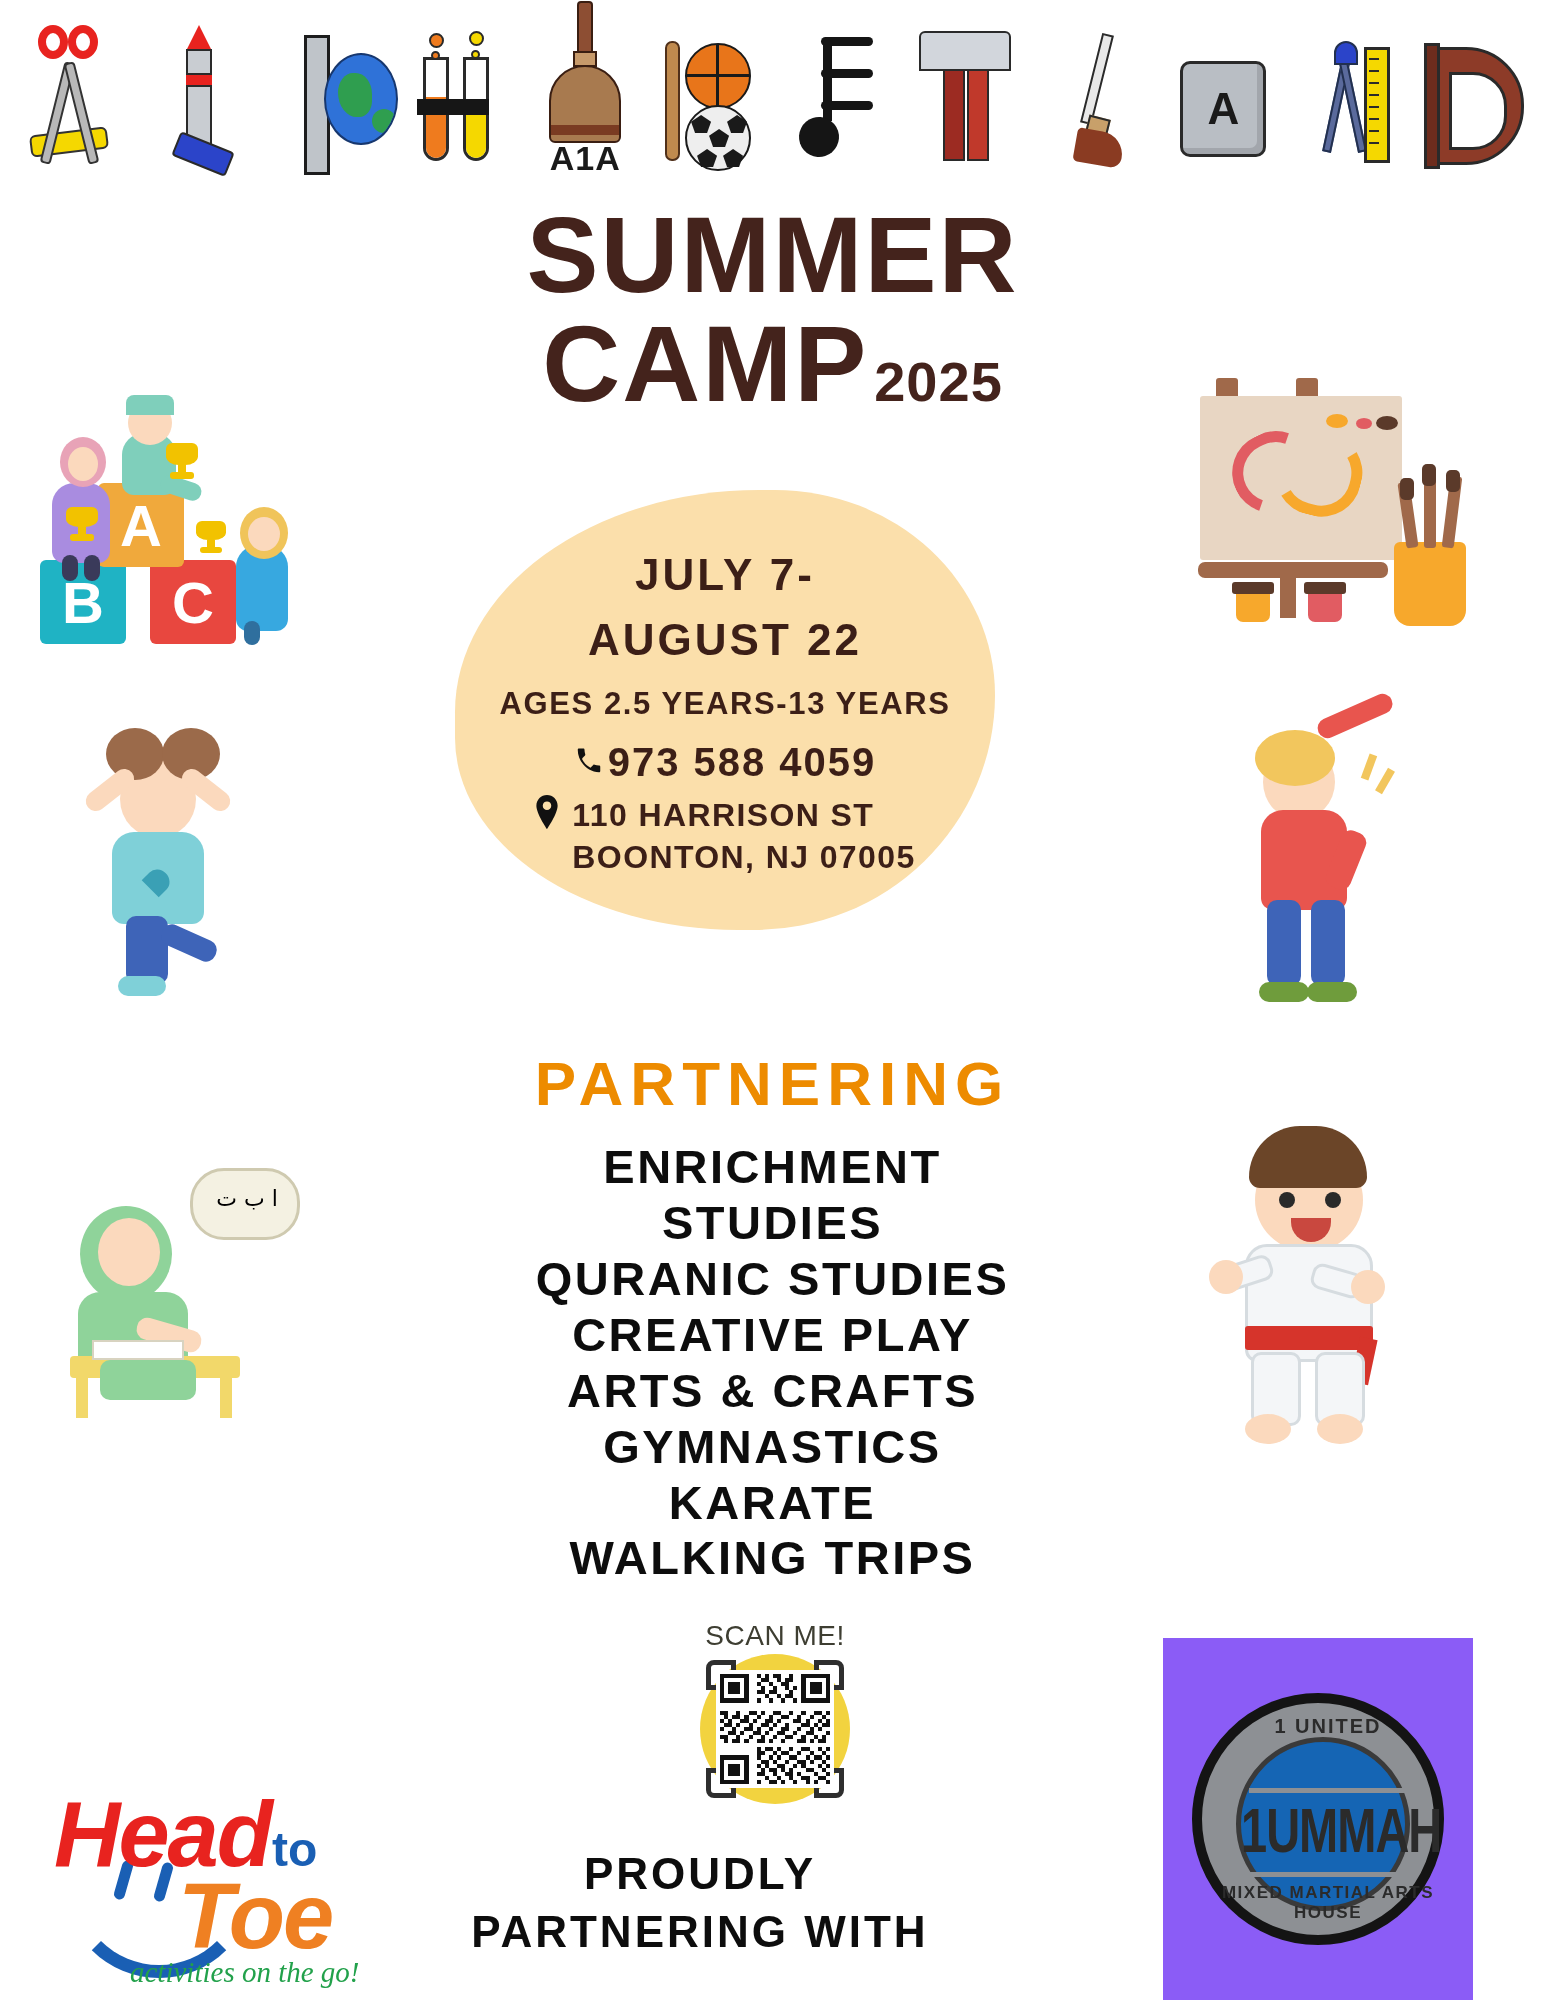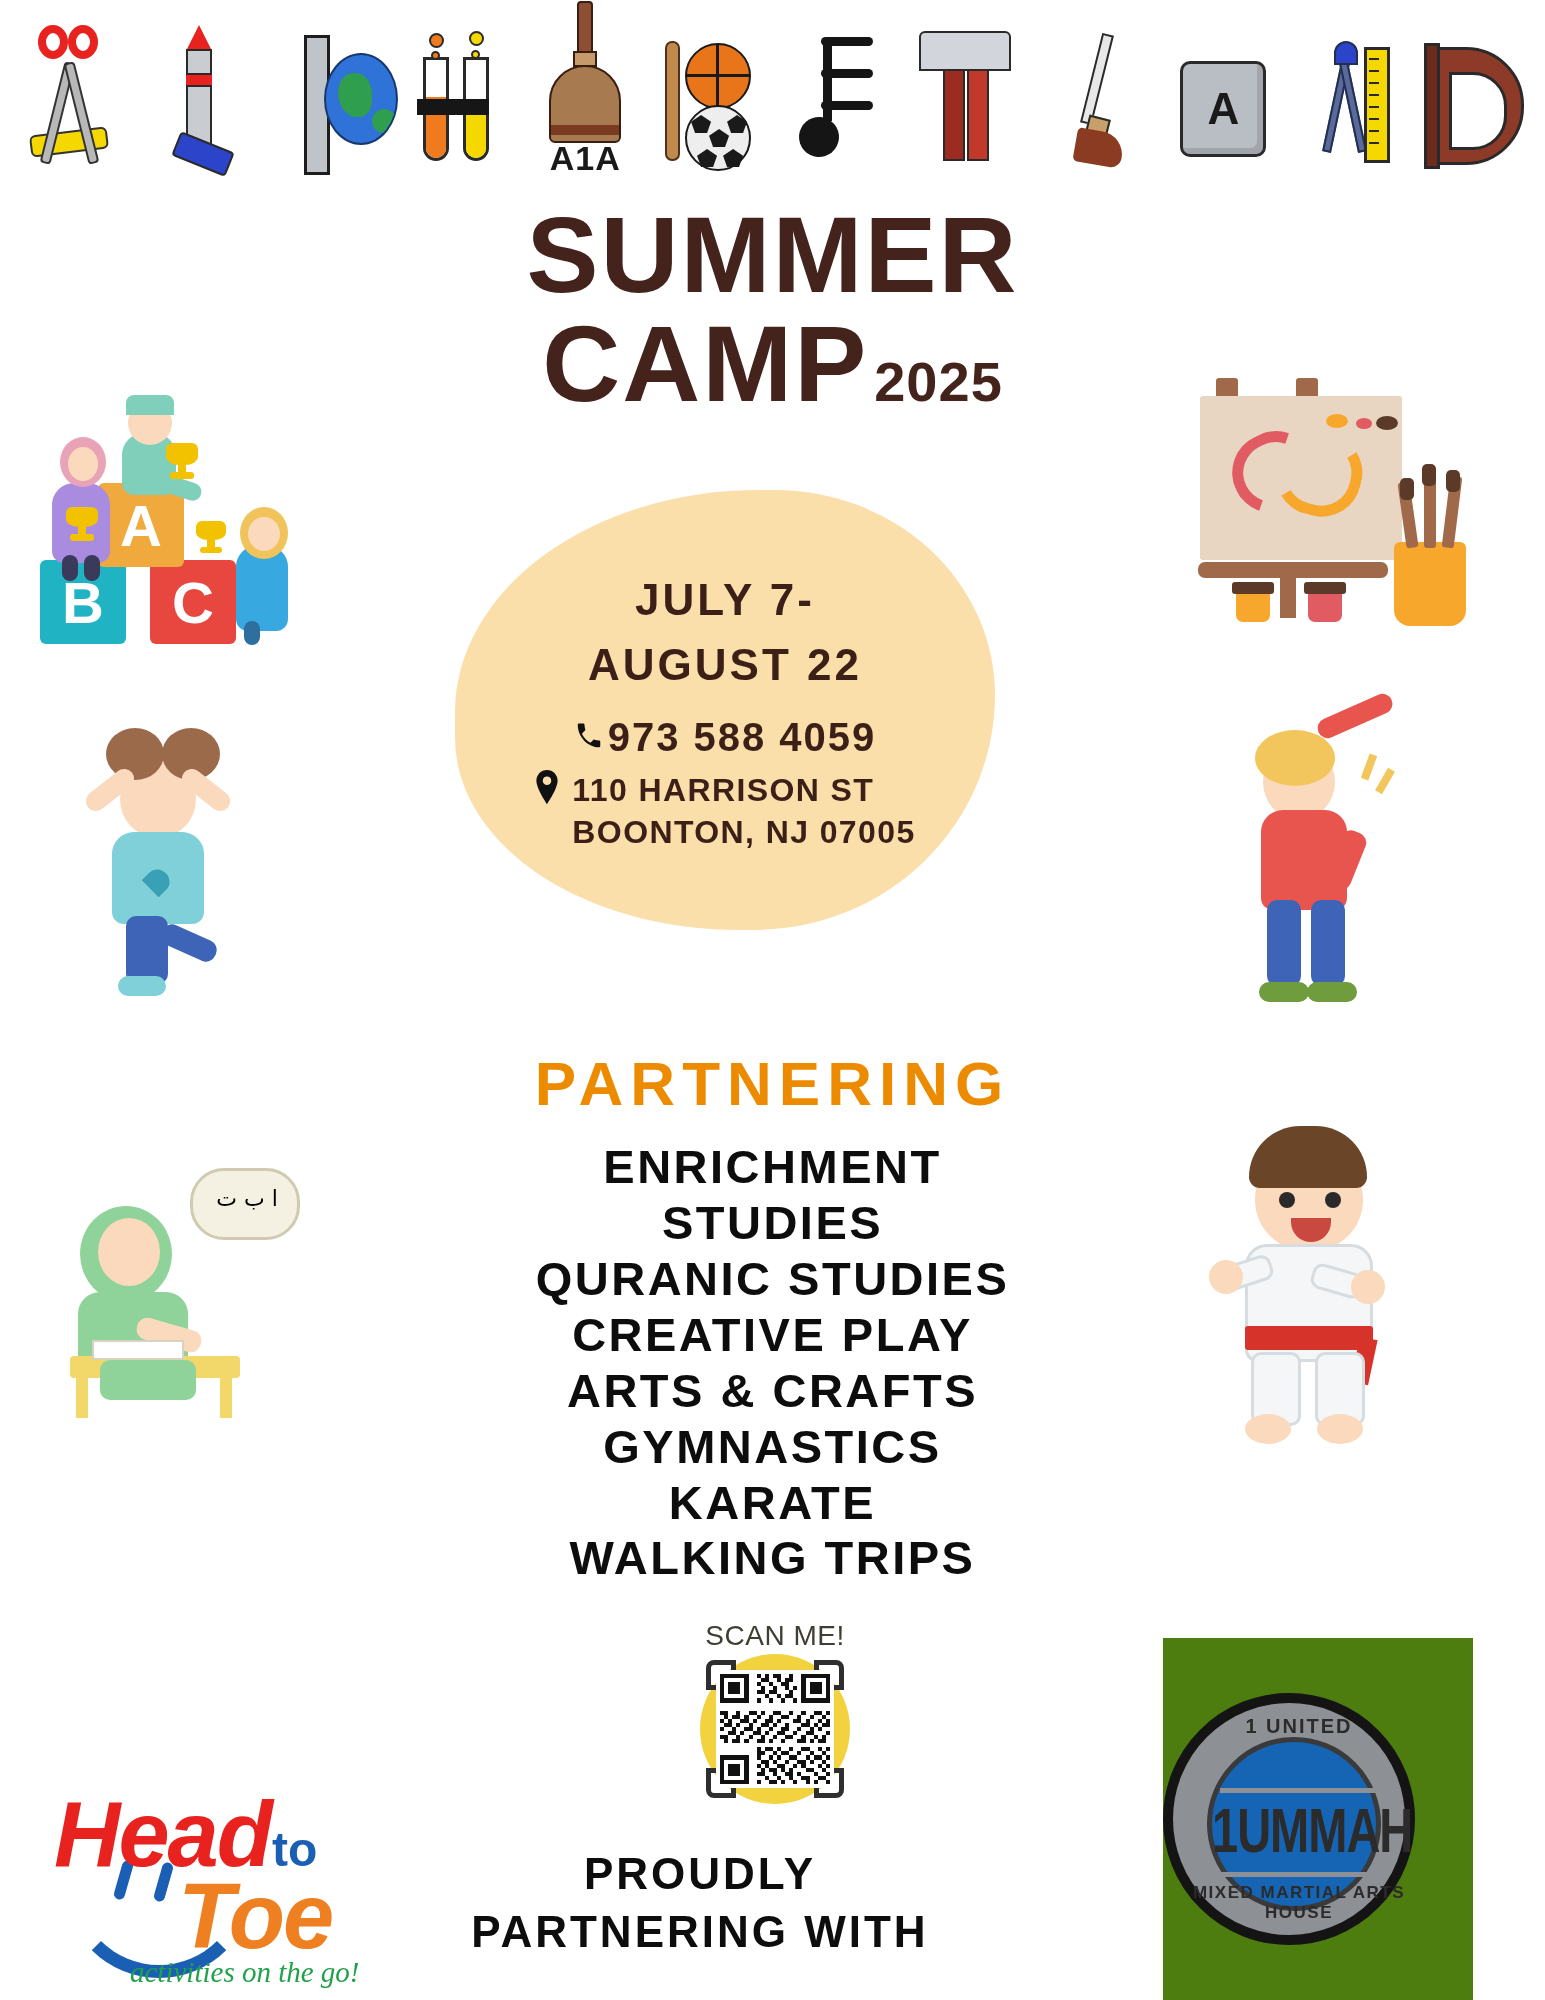--- a/index.html
+++ b/index.html
@@ -150,22 +150,22 @@
                border-radius:0 0 110px 110px; }
   .htt-eye { position:absolute; width:11px; height:40px; background:#1a5fb4; border-radius:6px; }
   .htt-e1 { left:88px; top:100px; transform:rotate(16deg); }
   .htt-e2 { left:128px; top:102px; transform:rotate(16deg); }
   .htt-head { position:absolute; left:24px; top:22px; font-size:92px; font-weight:700; color:#e8231f; font-style:italic; letter-spacing:-2px;}
   .htt-to { position:absolute; left:242px; top:62px; font-size:48px; font-weight:700; color:#1a5fb4; }
   .htt-toe { position:absolute; left:148px; top:104px; font-size:92px; font-weight:700; color:#ef8022; font-style:italic; letter-spacing:-2px;}
   .htt-tag { position:absolute; left:100px; top:196px; font-size:29px; color:#22a14b; font-style:italic; font-family:Liberation Serif, serif; }
 
   
-  .ummah { position:absolute; left:1163px; top:1638px; width:310px; height:362px; background:#4d7c0f;
-           display:flex; align-items:center; }
+  .ummah { position:absolute; left:1163px; top:1638px; width:310px; height:362px; background:#8b5cf6;
+           display:flex; align-items:center; justify-content:center; }
   .um-outer { position:relative; width:252px; height:252px; border-radius:50%; background:#8d9094; border:10px solid #141414; }
   .um-inner { position:absolute; left:34px; top:34px; width:174px; height:174px; border-radius:50%; background:#1565b4; border:5px solid #3a3a3a; }
   .um-word { position:absolute; left:0; top:60px; width:174px; text-align:center; font-size:47px; font-weight:700; color:#2b2b2b; letter-spacing:-1px; font-family:"Liberation Sans Narrow","Liberation Sans",sans-serif; transform:scaleY(1.35); }
   .um-line { position:absolute; left:8px; width:158px; height:5px; background:#8d9094; }
   .um-l1 { top:46px; } .um-l2 { top:130px; }
   .um-top { position:absolute; left:0; top:12px; width:252px; text-align:center; font-size:20px; font-weight:700; color:#2b2b2b; letter-spacing:2px; }
   .um-bot { position:absolute; left:0; bottom:12px; width:252px; text-align:center; font-size:17px; font-weight:700; color:#2b2b2b; letter-spacing:1.5px; }
 
   
   .illus { position:absolute; }
@@ -296,20 +296,21 @@
     <div class="t-camp-row">
       <span class="t-camp">CAMP</span>
       <span class="t-year">2025</span>
     </div>
   </div>
 
   <div class="blob"></div>
   <div class="blob-content">
     <div class="bl-dates">JULY 7-</div>
     <div class="bl-dates">AUGUST 22</div>
+    <div class="bl-ages">AGES 2.5 YEARS-13 YEARS</div>
 
     <div class="bl-phone-row">
       <span class="ic">
         <svg width="30" height="30" viewBox="0 0 24 24">
             <path fill="#111" d="M6.6 10.8c1.4 2.8 3.8 5.1 6.6 6.6l2.2-2.2c.3-.3.7-.4 1-.2 1.1.4 2.3.6 3.6.6.6 0 1 .4 1 1V20c0 .6-.4 1-1 1C11.3 21 3 12.7 3 2.9c0-.6.4-1 1-1h3.4c.6 0 1 .4 1 1 0 1.2.2 2.4.6 3.6.1.4 0 .8-.2 1.1l-2.2 2.2z"></path>
           </svg>
       </span>
       <span class="bl-phone">973 588 4059</span>
     </div>
 

